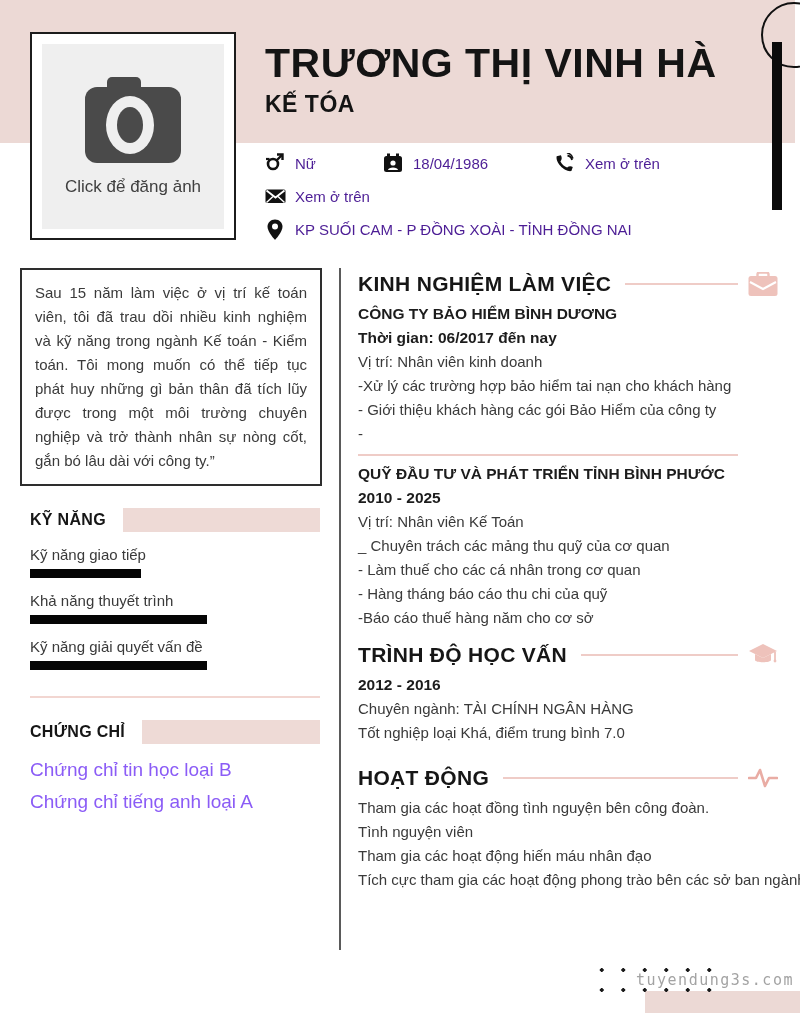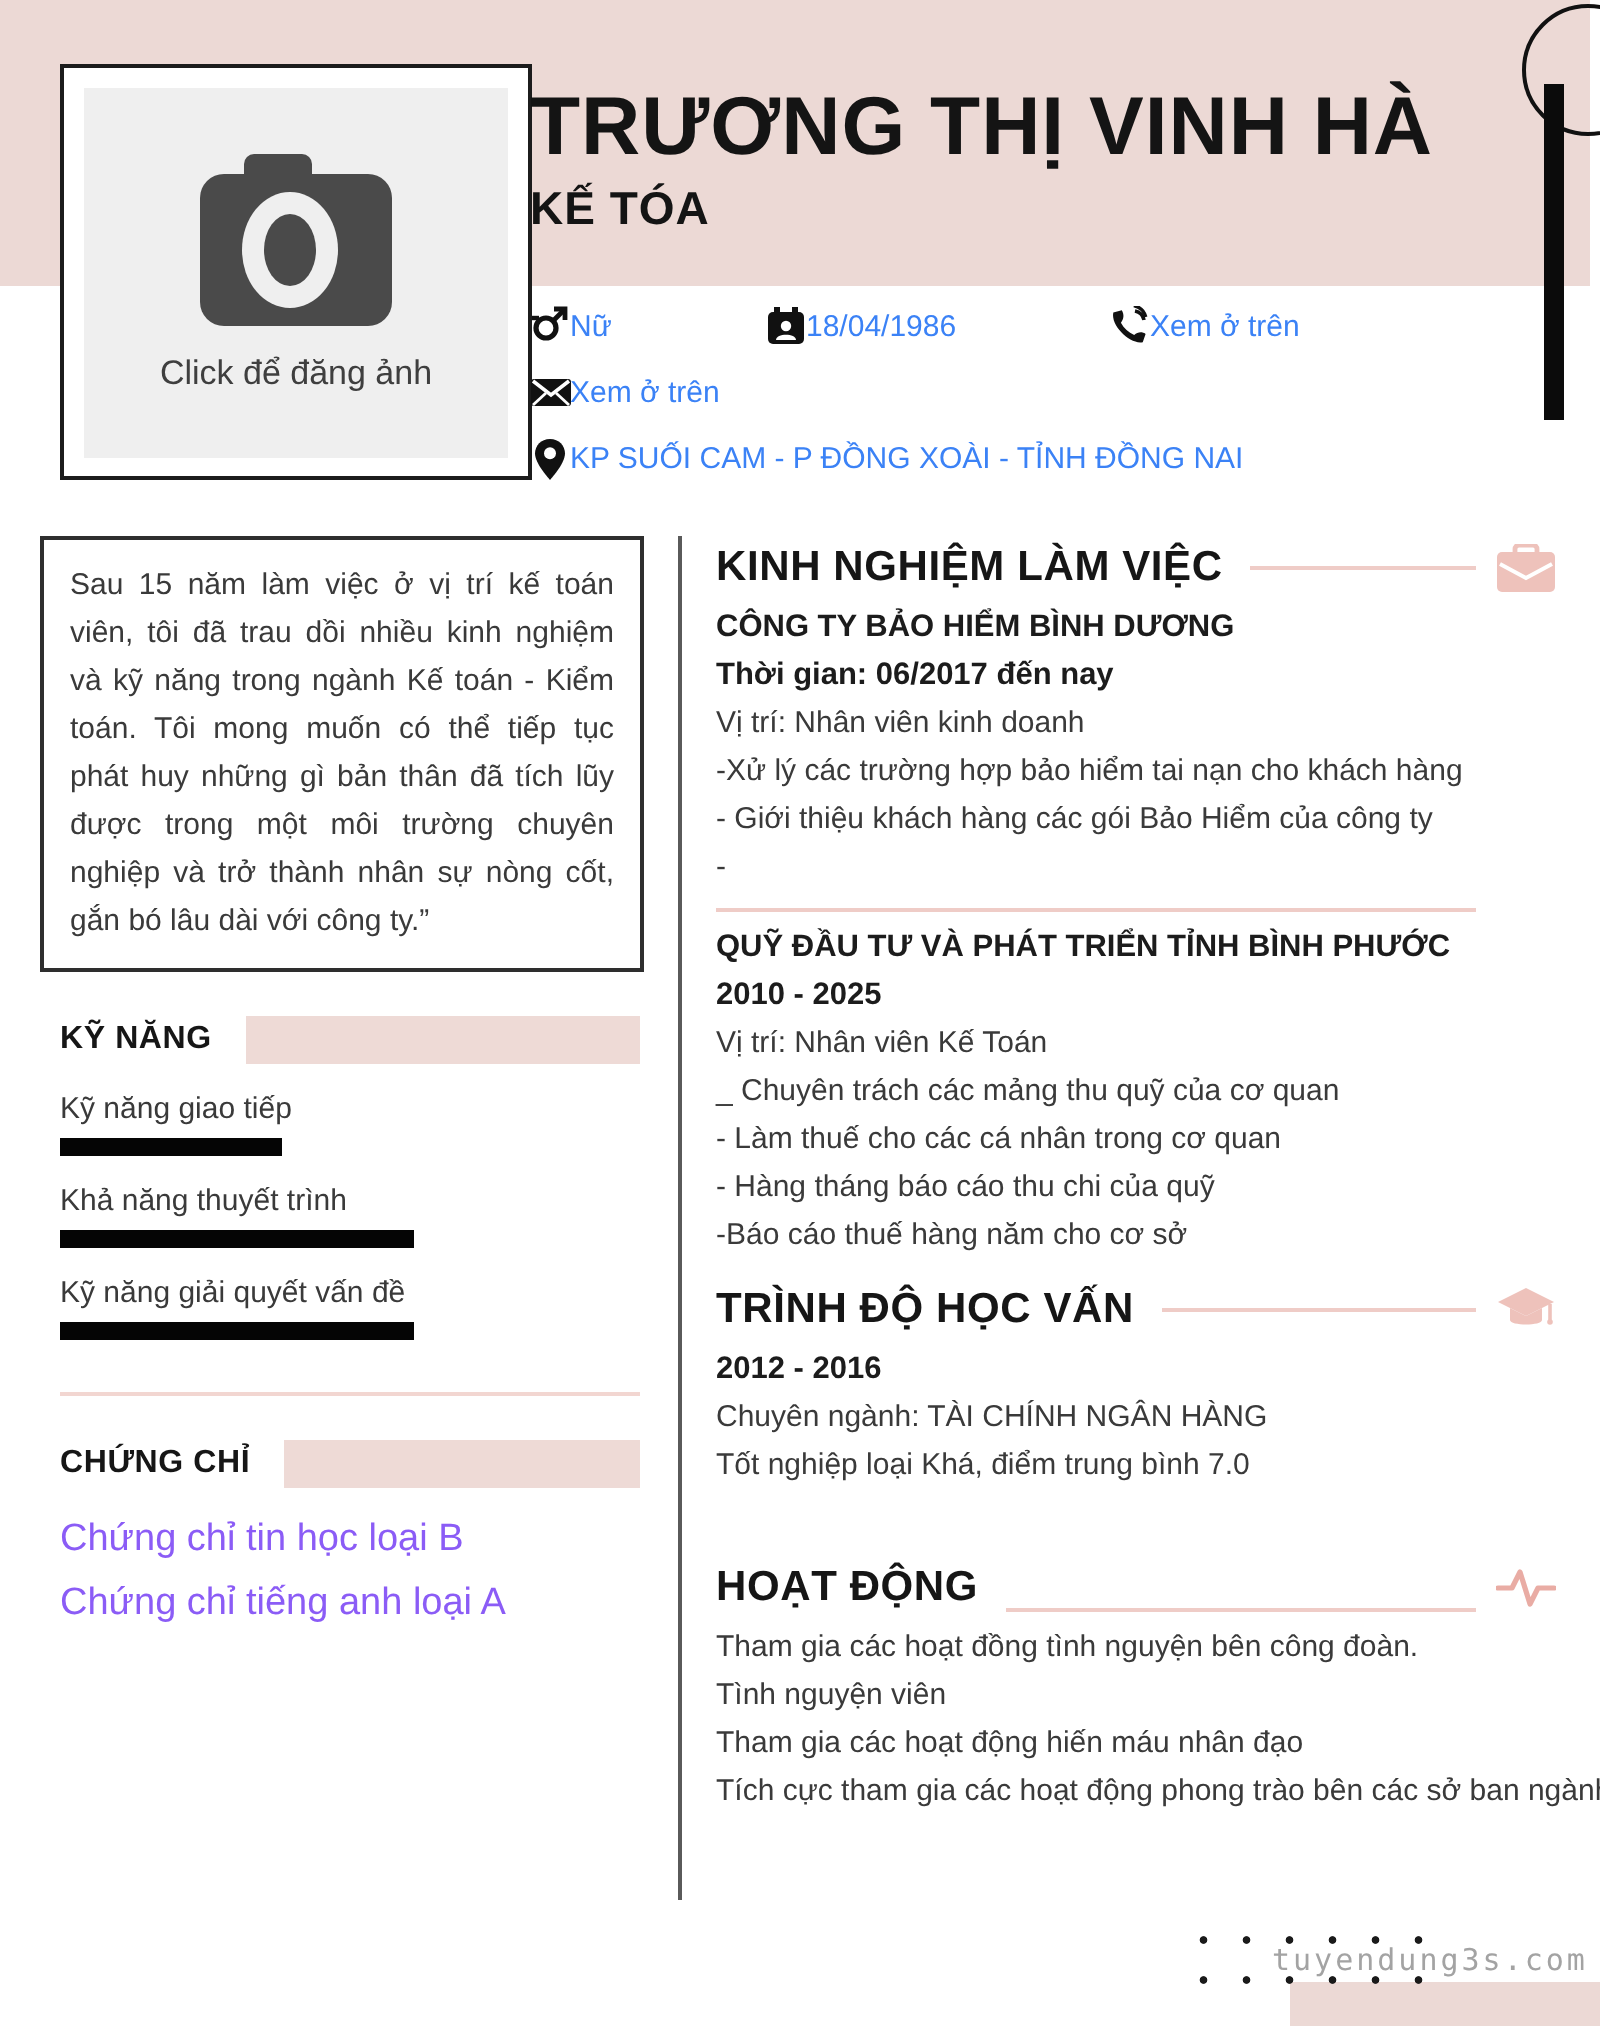--- a/index.html
+++ b/index.html
@@ -6,35 +6,35 @@
   html,body { width:800px; height:1013px; }
   body { font-family:"Liberation Sans", sans-serif; background:#ffffff; color:#333; }
   .page { position:relative; width:800px; height:1013px; background:#fff; overflow:hidden; }
 
   
   .band { position:absolute; left:0; top:0; width:795px; height:143px; background:#ecd9d5; }
   .deco-circle { position:absolute; left:761px; top:2px; width:66px; height:66px; border:2.5px solid #111; border-radius:50%; background:transparent; }
   .deco-bar { position:absolute; left:772px; top:42px; width:10px; height:168px; background:#0b0b0b; }
 
   
-  .photo-box { position:absolute; left:30px; top:32px; width:236px; height:208px; background:#ffffff; border:2px solid #1c1c1c; }
+  .photo-box { position:absolute; left:30px; top:32px; width:206px; height:208px; background:#ffffff; border:2px solid #1c1c1c; }
   .photo-inner { position:absolute; left:10px; top:10px; right:10px; bottom:9px; background:#efefef; display:flex; flex-direction:column; align-items:center; justify-content:center; }
   .photo-inner svg { display:block; margin-bottom:14px; }
   .photo-caption { font-size:17px; color:#3f3f3f; }
 
   
   .name-block { position:absolute; left:265px; top:40px; }
   .name { font-size:41px; font-weight:bold; color:#141414; letter-spacing:0.5px; line-height:46px; white-space:nowrap; }
   .job-title { font-size:23px; font-weight:bold; color:#141414; margin-top:5px; letter-spacing:0.5px; }
 
   
   .contact { position:absolute; left:265px; top:153px; width:520px; }
   .contact-row { position:relative; height:22px; margin-bottom:11px; }
   .contact-item { position:absolute; top:0; display:flex; align-items:center; }
-  .contact-item .txt { font-size:15px; color:#3b82f6; white-space:nowrap; }
+  .contact-item .txt { font-size:15px; color:#4c1d95; margin-left:10px; white-space:nowrap; }
   .ci-0 { left:0; } .ci-1 { left:118px; } .ci-2 { left:290px; }
 
   
   .vdivider { position:absolute; left:339px; top:268px; width:2px; height:682px; background:#5a5a5a; }
 
   .left-col { position:absolute; left:20px; top:268px; width:302px; }
   .intro-box { border:2px solid #2e2e2e; padding:11px 13px; font-size:15px; line-height:24px; text-align:justify; color:#3a3a3a; }
   .lc-pad { padding-left:10px; padding-right:2px; }
 
   .l-heading { display:flex; align-items:center; margin-top:22px; }
@@ -54,21 +54,21 @@
   .r-heading { display:flex; align-items:center; margin-top:4px; }
   .r-heading .htxt { font-size:21px; font-weight:bold; color:#161616; white-space:nowrap; letter-spacing:0.3px; }
   .r-heading .hline { flex:1; height:2px; background:#efccc7; margin-left:14px; margin-right:10px; }
   .r-heading .hicon { width:30px; height:24px; flex:0 0 auto; }
 
   .r-body { margin-top:6px; }
   .line { font-size:15px; line-height:24px; color:#3a3a3a; white-space:nowrap; }
   .line.bold { font-weight:bold; color:#1c1c1c; font-size:15.5px; }
   .r-divider { height:2px; background:#efccc7; margin:8px 40px 6px 0; }
   .sect-gap { margin-top:13px; }
-  .sect-gap2 { margin-top:37px;align-items:flex-end; }
+  .sect-gap2 { margin-top:21px; }
 
   
   .corner-rect { position:absolute; left:645px; top:991px; width:155px; height:22px; background:#ecd9d5; z-index:1; }
   .dots { position:absolute; left:588px; top:955px; width:126px; height:52px; z-index:2;
           background-image:radial-gradient(circle, #1a1a1a 1.7px, transparent 2.1px);
           background-size:21.5px 20px; background-position:3px 5px; }
   .watermark { position:absolute; left:636px; top:971px; z-index:3; font-family:"DejaVu Sans Mono", monospace;
                font-size:15px; color:#a3a3a3; letter-spacing:1.5px; white-space:nowrap; }
   .icon20 { width:20px; height:20px; flex:0 0 auto; }
 </style>

